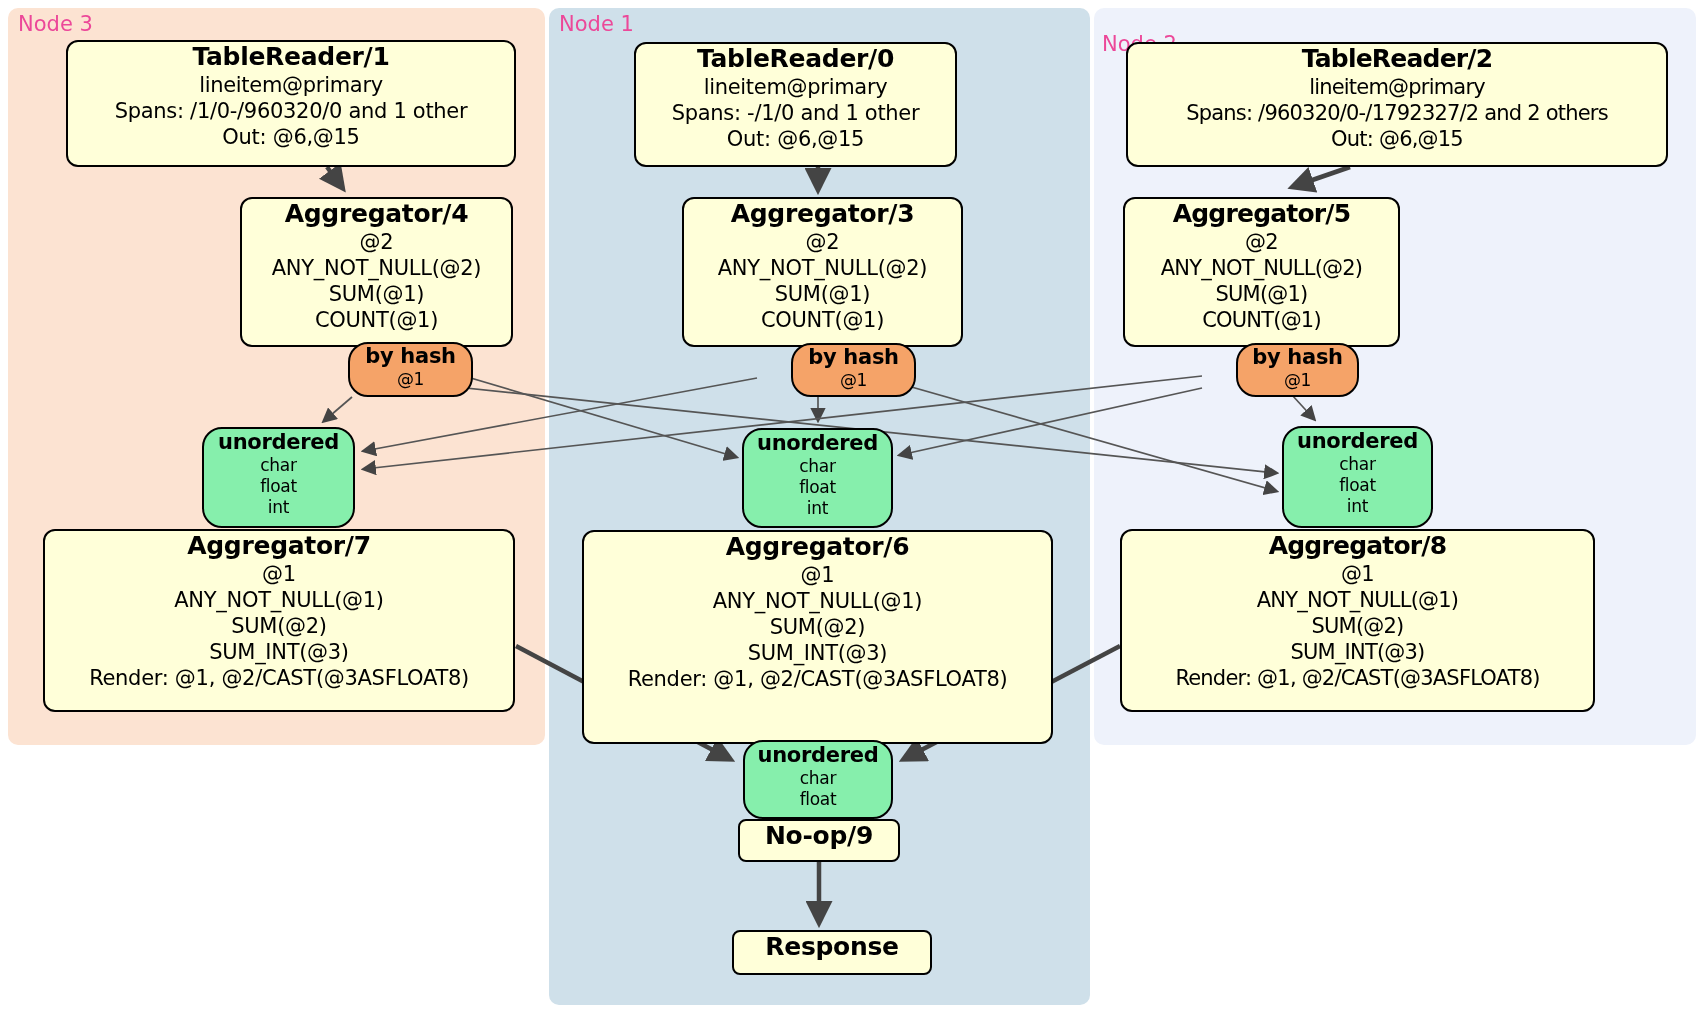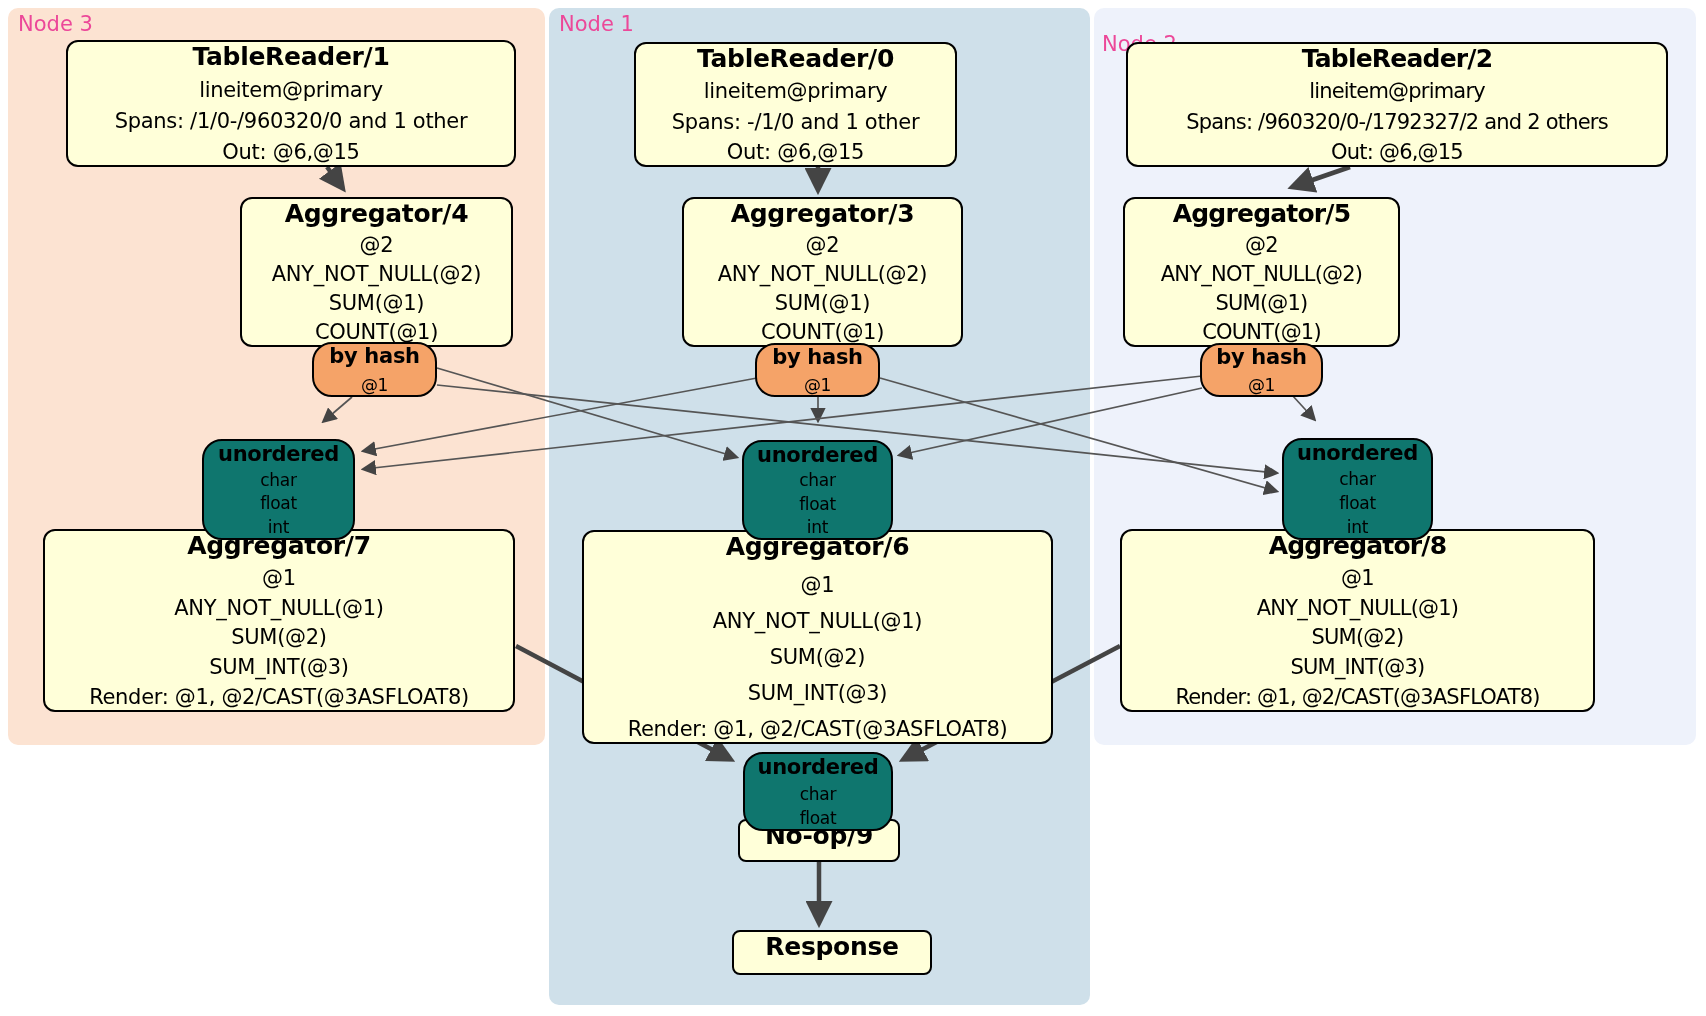--- a/index.html
+++ b/index.html
@@ -11,29 +11,29 @@
   .region-label{position:absolute;font-size:21px;color:#ec4899;z-index:1;white-space:nowrap;}
   #region-node3{left:8px;top:8px;width:537px;height:737px;background:#fce3d2;}
   #region-node1{left:549px;top:8px;width:541px;height:997px;background:#cfe0ea;}
   #region-node2{left:1094px;top:8px;width:602px;height:737px;background:#eef2fb;}
   #label-node3{left:18px;top:12px;}
   #label-node1{left:559px;top:12px;}
   #label-node2{left:1102px;top:12px;margin-top:20px;}
   svg.edges{position:absolute;left:0;top:0;z-index:2;}
   .box{
     position:absolute;z-index:3;box-sizing:border-box;
-    display:flex;flex-direction:column;justify-content:space-between;align-items:center;
+    display:flex;flex-direction:column;justify-content:flex-start;align-items:center;
     text-align:center;background:#ffffd9;border:2px solid #000;border-radius:12px;
   }
   .box .title{font-weight:bold;font-size:25px;line-height:30px;white-space:nowrap;letter-spacing:-0.3px;}
   .box .line{font-size:21px;line-height:26px;white-space:nowrap;letter-spacing:-0.3px;}
-  .router{z-index:4;background:#f5a368;border-radius:20px;}
+  .router{z-index:4;background:#f5a368;border-radius:20px;margin-left:36px;}
   .router .title{font-size:21px;line-height:25px;}
   .router .line{font-size:17px;line-height:20px;}
-  .sync{z-index:4;background:#0f766e;border-radius:20px;margin-top:12px;}
+  .sync{z-index:4;background:#86efac;border-radius:20px;}
   .sync .title{font-size:21px;line-height:26px;}
   .sync .line{font-size:17px;line-height:21px;}
   .small-proc{border-radius:8px;}
   .cond .title,.cond .line{letter-spacing:-0.8px;}
 </style>
 </head>
 <body>
 
 <div class="canvas">
 

